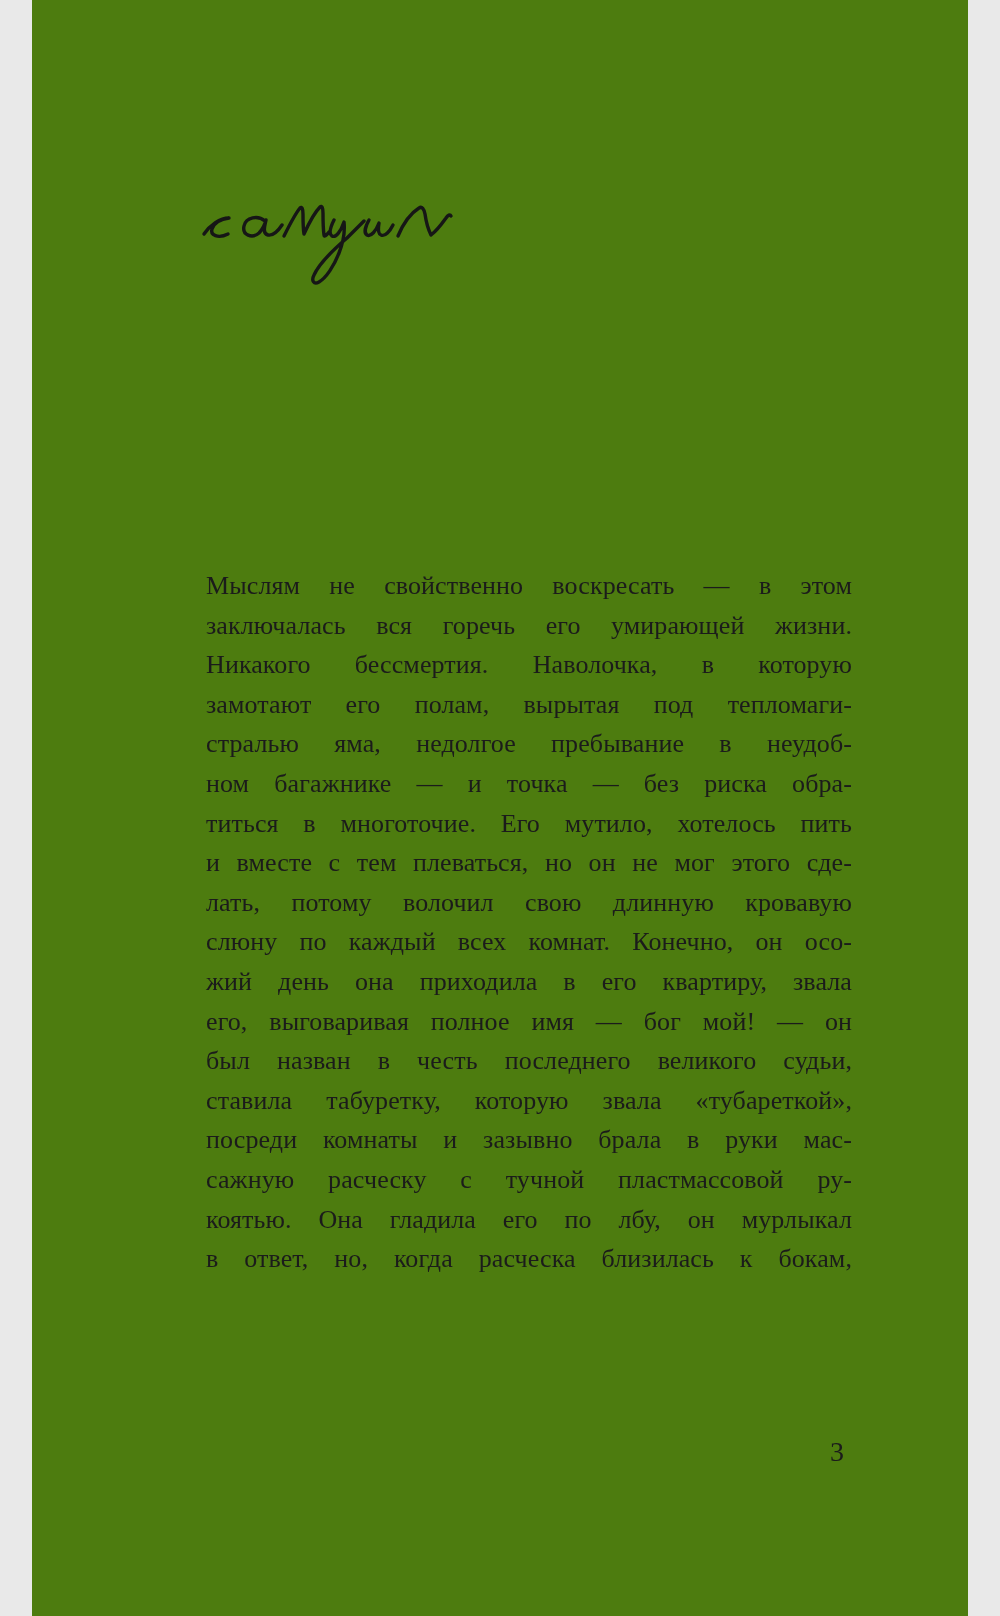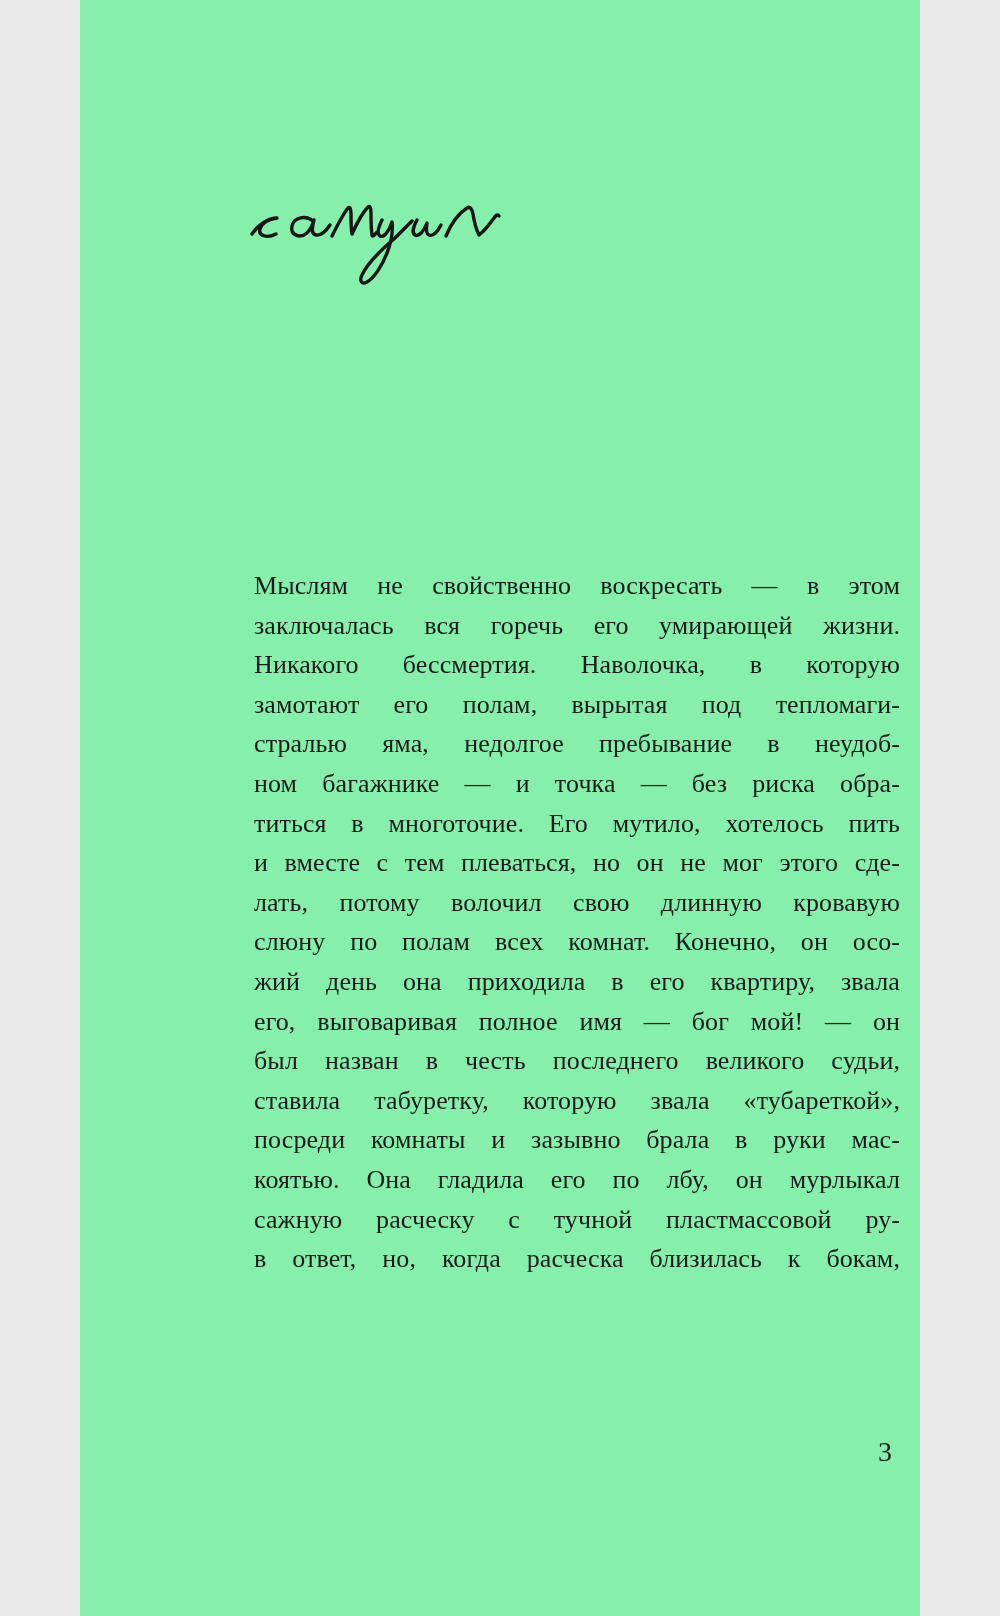--- a/index.html
+++ b/index.html
@@ -2,24 +2,24 @@
 <html><head>
 <meta charset="utf-8">
 <style>
   html, body {
     margin: 0;
     padding: 0;
     background: #e9e9e9;
   }
   .page {
     position: relative;
-    width: 840px;
+    width: 936px;
     height: 1616px;
     margin: 0 auto;
-    background: #86efac;
+    background: #4d7c0f;
     overflow: hidden;
     font-family: "Liberation Serif", "DejaVu Serif", serif;
     color: #1b1b1b;
   }
   .signature {
     position: absolute;
     left: 158px;
     top: 183px;
     width: 292px;
     height: 112px;
@@ -74,26 +74,26 @@
   <div class="text-block">
       <div class="line">Мыслям не свойственно воскресать — в этом</div>
       <div class="line">заключалась вся горечь его умирающей жизни.</div>
       <div class="line">Никакого бессмертия. Наволочка, в которую</div>
       <div class="line">замотают его полам, вырытая под тепломаги-</div>
       <div class="line">стралью яма, недолгое пребывание в неудоб-</div>
       <div class="line">ном багажнике — и точка — без риска обра-</div>
       <div class="line">титься в многоточие. Его мутило, хотелось пить</div>
       <div class="line">и вместе с тем плеваться, но он не мог этого сде-</div>
       <div class="line">лать, потому волочил свою длинную кровавую</div>
-      <div class="line">слюну по полам всех комнат. Конечно, он осо-</div>
+      <div class="line">слюну по каждый всех комнат. Конечно, он осо-</div>
       <div class="line">жий день она приходила в его квартиру, звала</div>
       <div class="line">его, выговаривая полное имя — бог мой! — он</div>
       <div class="line">был назван в честь последнего великого судьи,</div>
       <div class="line">ставила табуретку, которую звала «тубареткой»,</div>
       <div class="line">посреди комнаты и зазывно брала в руки мас-</div>
+      <div class="line">сажную расческу с тучной пластмассовой ру-</div>
       <div class="line">коятью. Она гладила его по лбу, он мурлыкал</div>
-      <div class="line">сажную расческу с тучной пластмассовой ру-</div>
       <div class="line">в ответ, но, когда расческа близилась к бокам,</div>
     </div>
 
   <div class="page-number">3</div>
 
 </div>
 
 </body></html>

